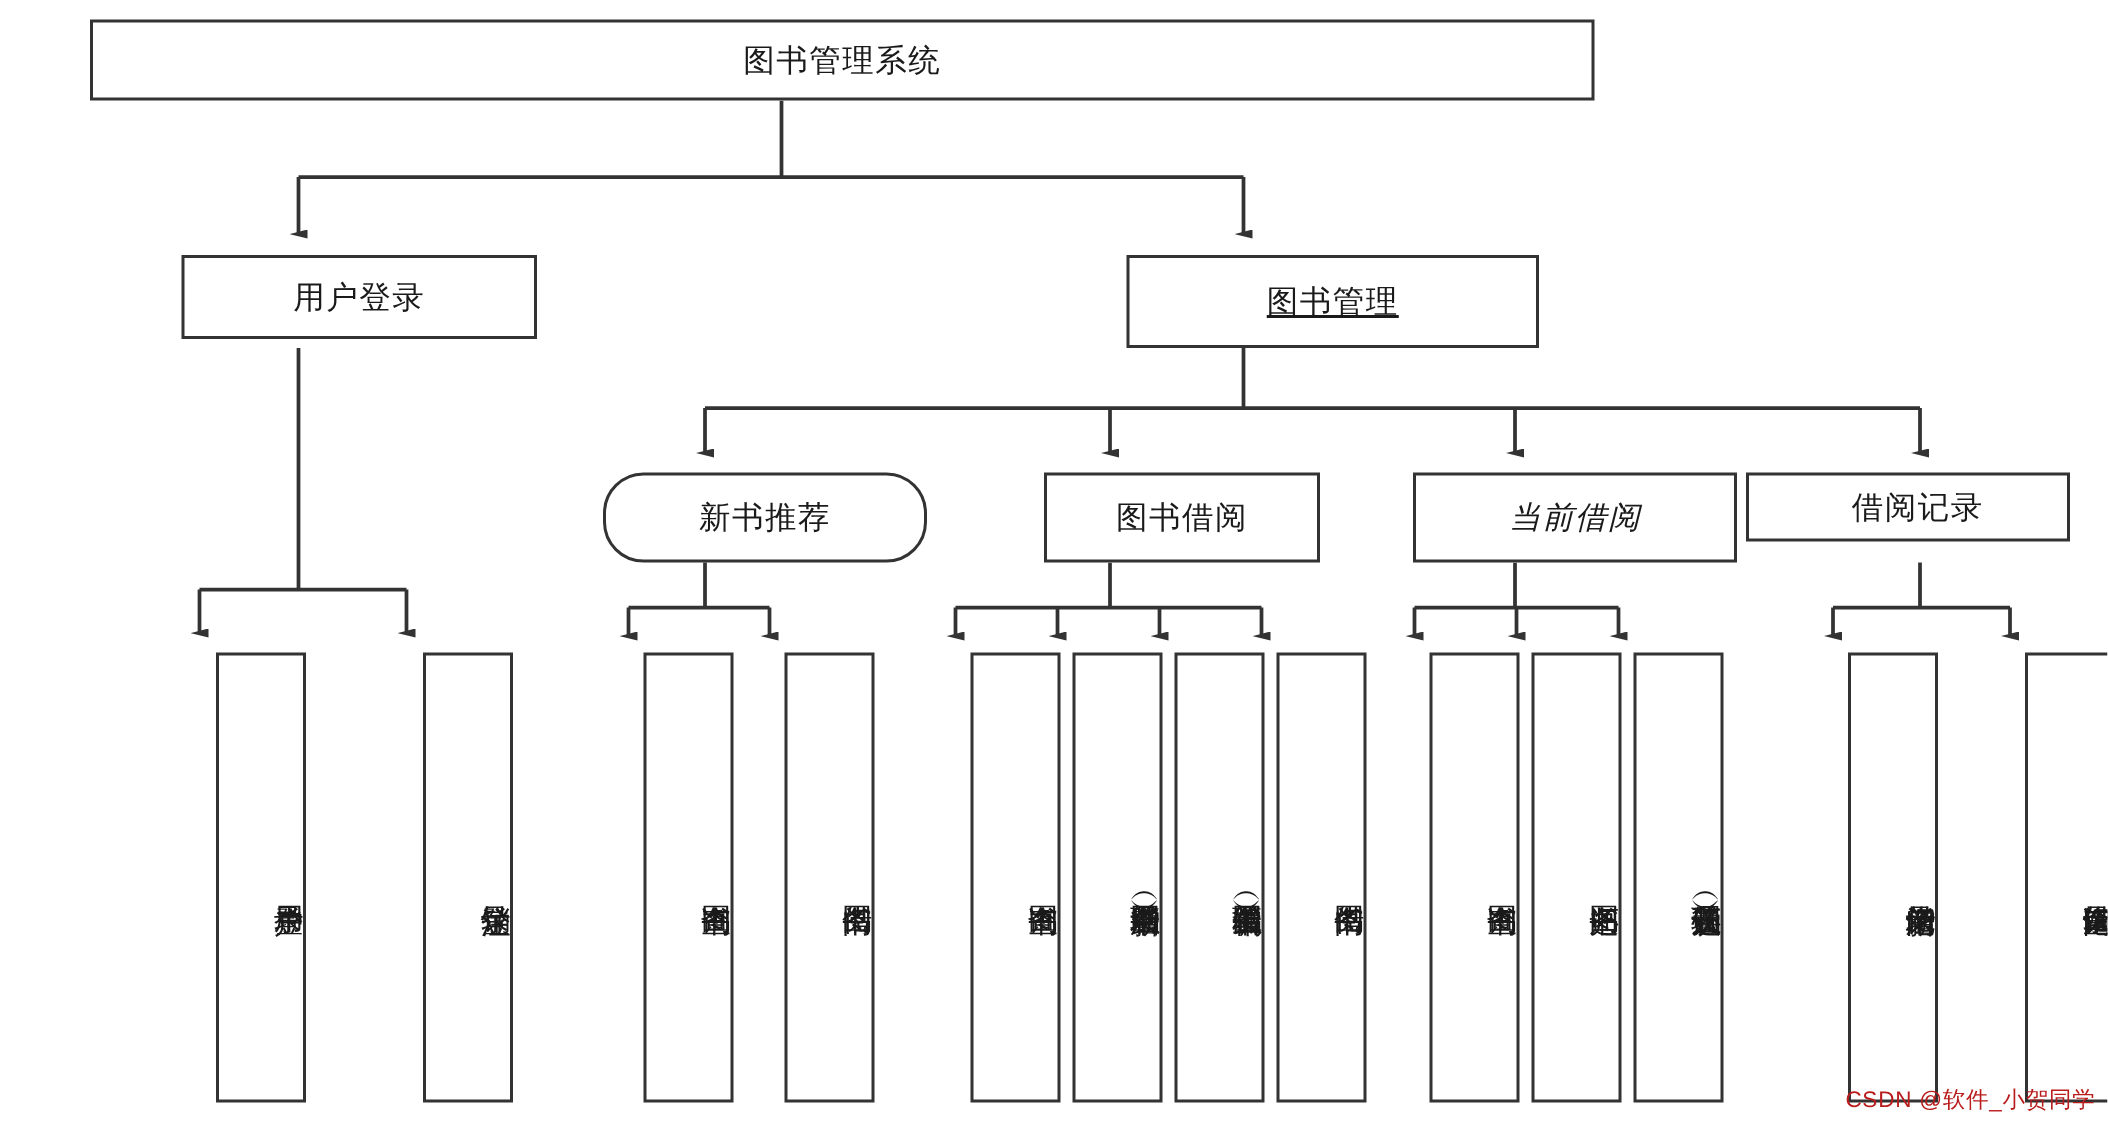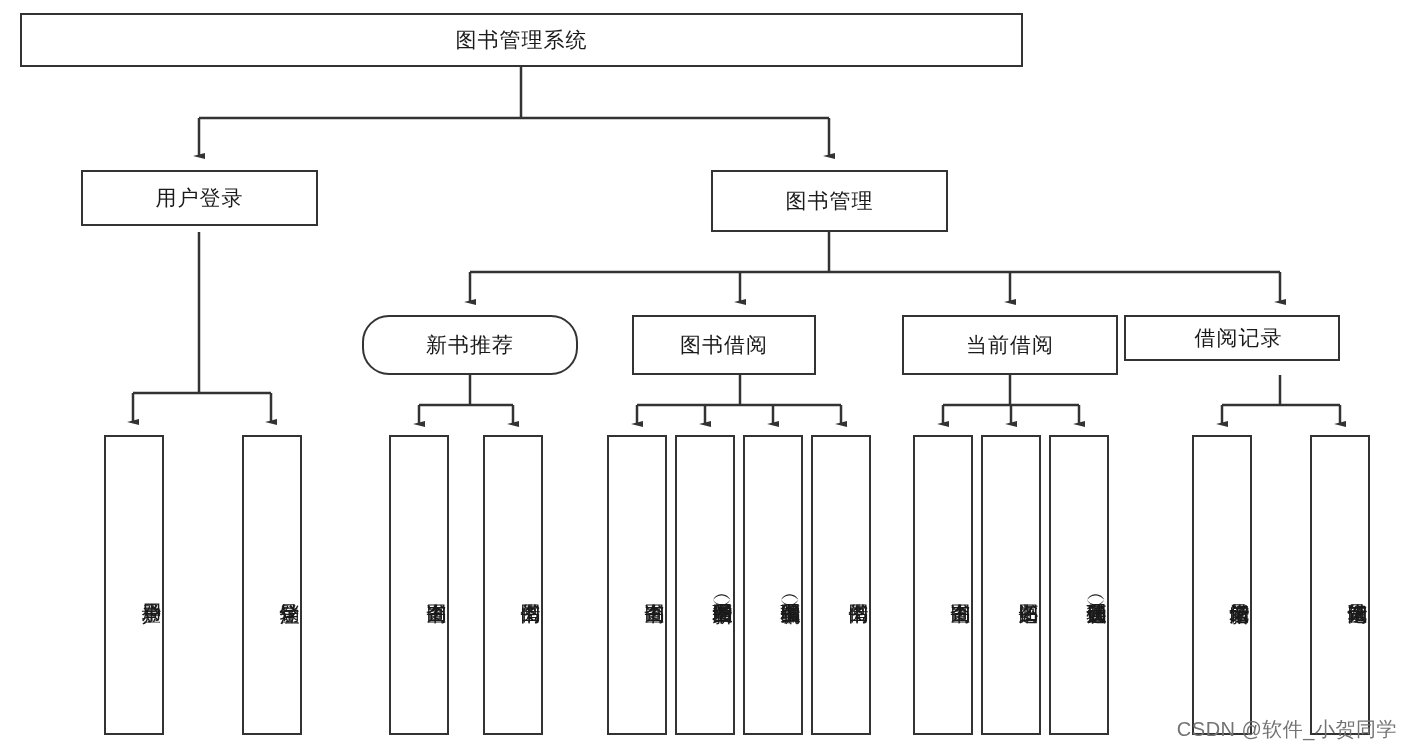--- a/index.html
+++ b/index.html
@@ -26,20 +26,21 @@
   }
   .node {
     position: absolute;
     box-sizing: border-box;
     border: 2px solid #333333;
     background: #ffffff;
     display: flex;
     align-items: center;
     justify-content: center;
     color: #1a1a1a;
+    margin-left: 40px;
   }
   .node.horiz {
     font-size: 21px;
     letter-spacing: 1px;
   }
   .node.vert {
     writing-mode: vertical-rl;
     text-orientation: upright;
     font-size: 20px;
     line-height: 1.04;
@@ -51,22 +52,22 @@
   .node.vert .vtext {
     writing-mode: vertical-rl;
     text-orientation: upright;
     display: block;
     text-align: center;
   }
   #watermark {
     position: absolute;
     right: 8px;
     bottom: 4px;
-    font-size: 20px;
-    color: #737373;
+    font-size: 15px;
+    color: #b91c1c;
     letter-spacing: 0.5px;
     white-space: nowrap;
   }
 </style>
 </head>
 <body>
 
 <div id="canvas">
 
   <svg id="edges" viewBox="0 0 1405 747">
@@ -120,31 +121,31 @@
     </g>
   </svg>
 
   <div class="node horiz" style="left:20px; top:13px; width:1003px; height:54px;">
     <span>图书管理系统</span>
   </div>
 
   <div class="node horiz" style="left:81px; top:170px; width:237px; height:56px;">
     <span>用户登录</span>
   </div>
-  <div class="node horiz" style="left:711px; top:170px; width:237px; height:62px;">
+  <div class="node horiz" style="left:711px; top:170px; width:275px; height:62px;text-decoration:underline;">
     <span>图书管理</span>
   </div>
 
   <div class="node horiz" style="left:362px; top:315px; width:216px; height:60px;border-radius:27px;">
     <span>新书推荐</span>
   </div>
-  <div class="node horiz" style="left:632px; top:315px; width:184px; height:60px;">
+  <div class="node horiz" style="left:656px; top:315px; width:184px; height:60px;">
     <span>图书借阅</span>
   </div>
-  <div class="node horiz" style="left:902px; top:315px; width:216px; height:60px;">
+  <div class="node horiz" style="left:902px; top:315px; width:216px; height:60px;font-style:italic;">
     <span>当前借阅</span>
   </div>
   <div class="node horiz" style="left:1124px; top:315px; width:216px; height:46px;padding-left:13px;">
     <span>借阅记录</span>
   </div>
 
   <div class="node vert" style="left:104px; top:435px; width:60px; height:300px;">
     <span class="vtext">用户登录</span>
   </div>
   <div class="node vert" style="left:242px; top:435px; width:60px; height:300px;">

